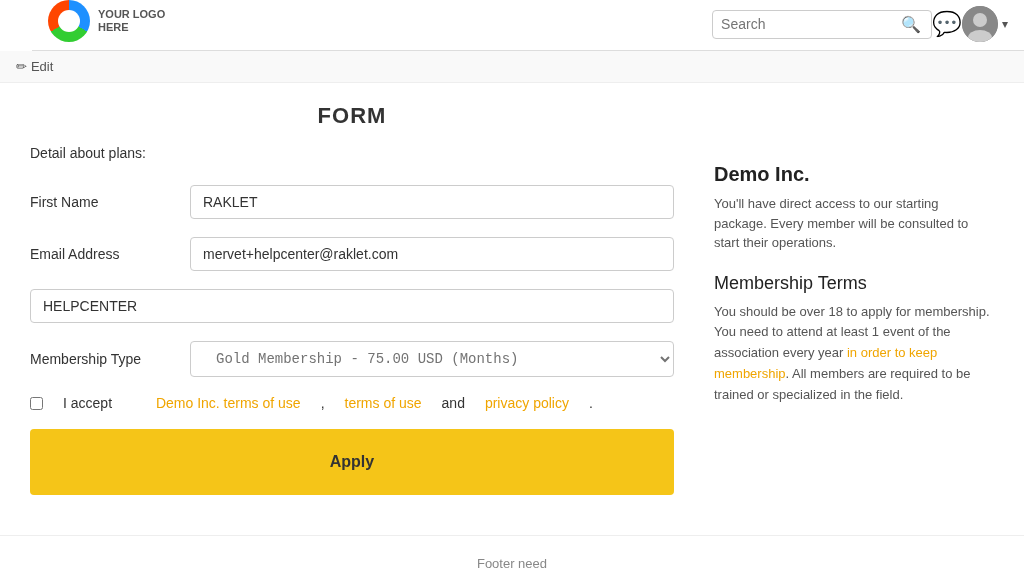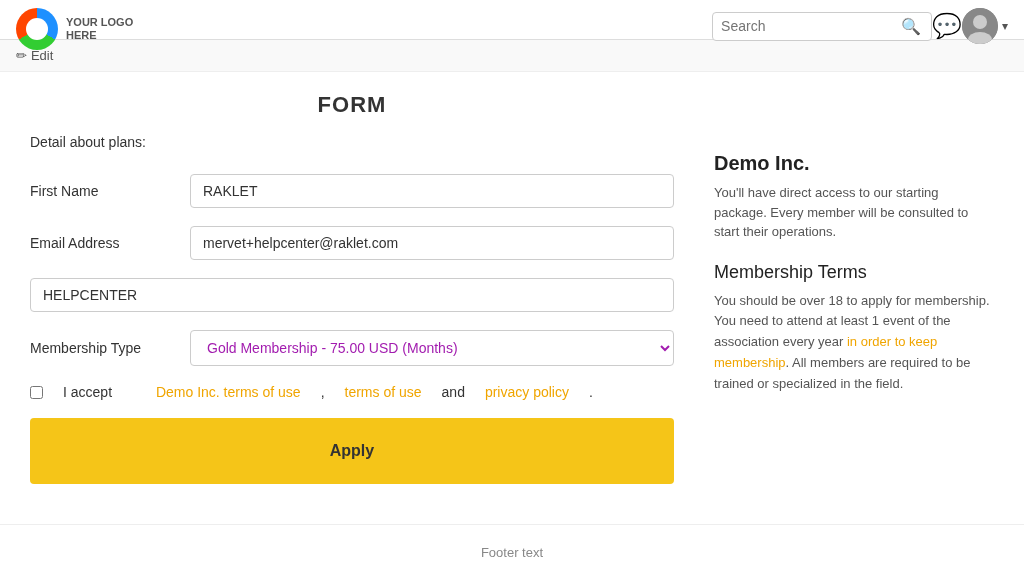--- a/index.html
+++ b/index.html
@@ -1,26 +1,27 @@
 <!DOCTYPE html>
 <html><head>
   <meta charset="utf-8">
   <style>
     * { box-sizing: border-box; margin: 0; padding: 0; }
     body { font-family: Arial, sans-serif; font-size: 14px; color: #333; background: #fff; }
 
     
     .header {
       display: flex;
-      align-items: flex-start;
+      align-items: flex-end;
       justify-content: space-between;
       padding: 8px 16px;
       border-bottom: 1px solid #ddd;
-      height: 40px;
+      height: 51px;
       background: #fff;
+      margin-left: 32px;
     }
     .header-left {
       display: flex;
       align-items: center;
       gap: 8px;
     }
     .logo-circle {
       width: 42px;
       height: 42px;
       border-radius: 50%;
@@ -155,28 +156,29 @@
       flex: 1;
       padding: 8px 12px;
       border: 1px solid #ccc;
       border-radius: 4px;
       font-size: 14px;
       color: #333;
       outline: none;
     }
     .form-select {
       flex: 1;
-      padding: 8px 12px;
+      padding: 8px 21px;
       border: 1px solid #ccc;
       border-radius: 4px;
       font-size: 14px;
-      color: #a21caf;
+      color: #737373;
       outline: none;
       appearance: auto;
       background: #fff;
+      font-family: Liberation Mono, monospace;
     }
     .terms-row {
       display: flex;
       align-items: center;
       gap: 20px;
       margin-bottom: 18px;
       font-size: 14px;
     }
     .terms-row input[type="checkbox"] {
       cursor: pointer;
@@ -330,14 +332,14 @@
     <p class="info-org-desc">You'll have direct access to our starting package. Every member will be consulted to start their operations.</p>
 
     <h2 class="info-membership-title">Membership Terms</h2>
     <p class="info-membership-desc">
       <span>You should be over 18 to apply for membership. You need to attend at least 1 event of the association every year </span><span class="highlight">in order to keep membership</span><span>. All members are required to be trained or specialized in the field.</span>
     </p>
   </div>
 </div>
 
 <div class="footer">
-  <span>Footer text</span>
+  <span>Footer need</span>
 </div>
 
 </body></html>

